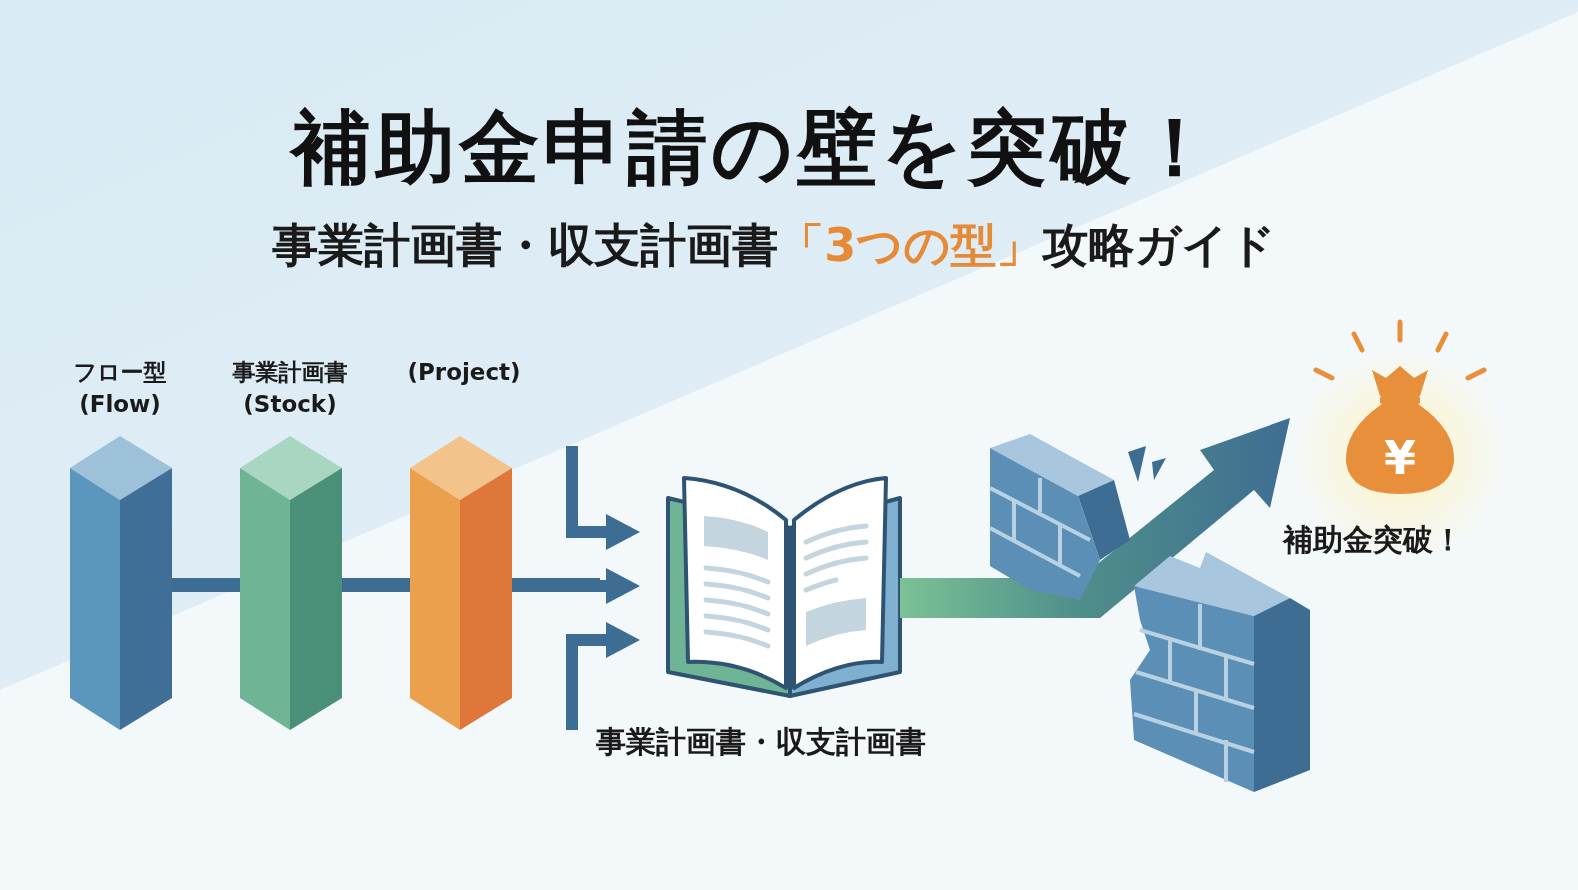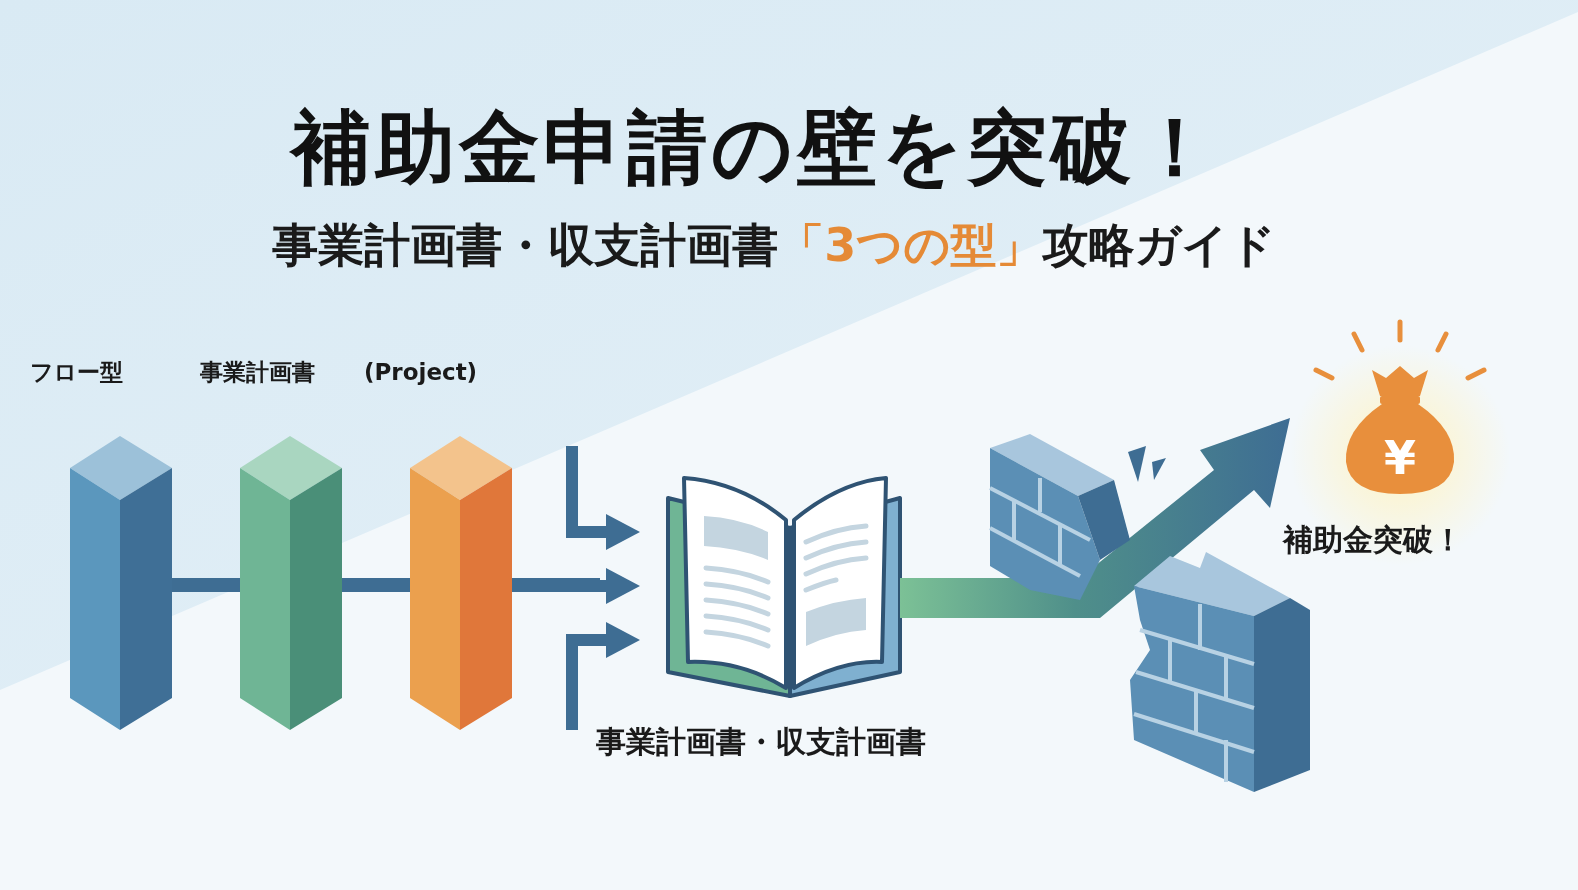--- a/index.html
+++ b/index.html
@@ -12,21 +12,21 @@
   .title {
     position:absolute; left:0; width:1510px; top:95px; text-align:center;
     font-size:80px; font-weight:bold; color:#111; letter-spacing:4px;
   }
   .subtitle {
     position:absolute; left:0; width:1548px; top:215px; text-align:center;
     font-size:46px; font-weight:bold; color:#1a1a1a;
   }
   .subtitle .accent { color:#e58a36; }
   .pillar-label {
-    position:absolute; font-weight:bold; color:#1a1a1a;
+    position:absolute; text-align:center; font-weight:bold; color:#1a1a1a;
     font-size:23px; line-height:32px; width:180px;
   }
   .doc-label {
     position:absolute; left:596px; top:722px; font-size:30px; font-weight:bold; color:#1a1a1a;
   }
   .goal-label {
     position:absolute; left:1283px; top:520px; font-size:30px; font-weight:bold; color:#1a1a1a;
   }
   svg.art { position:absolute; left:0; top:0; }
 </style>
@@ -44,23 +44,25 @@
   <polygon points="0,0 1578,0 1578,12 0,690" fill="url(#bgTop)"></polygon>
 </svg>
 
 <div class="title">補助金申請の壁を突破！</div>
 <div class="subtitle">
   <span>事業計画書・収支計画書</span><span class="accent">「3つの型」</span><span>攻略ガイド</span>
 </div>
 
 <div class="pillar-label" style="left:30px; top:356px;">
   <div>フロー型</div>
+  <div>(Flow)</div>
 </div>
 <div class="pillar-label" style="left:200px; top:356px;">
   <div>事業計画書</div>
+  <div>(Stock)</div>
 </div>
 <div class="pillar-label" style="left:364px; top:356px; width:200px;">
   <div>(Project)</div>
 </div>
 
 <svg class="art" width="1578" height="890" viewBox="0 0 1578 890">
   <defs>
     <linearGradient id="flowArrow" x1="0" y1="0" x2="1" y2="0">
       <stop offset="0" stop-color="#7cc196"></stop>
       <stop offset="0.45" stop-color="#4f8f8a"></stop>

